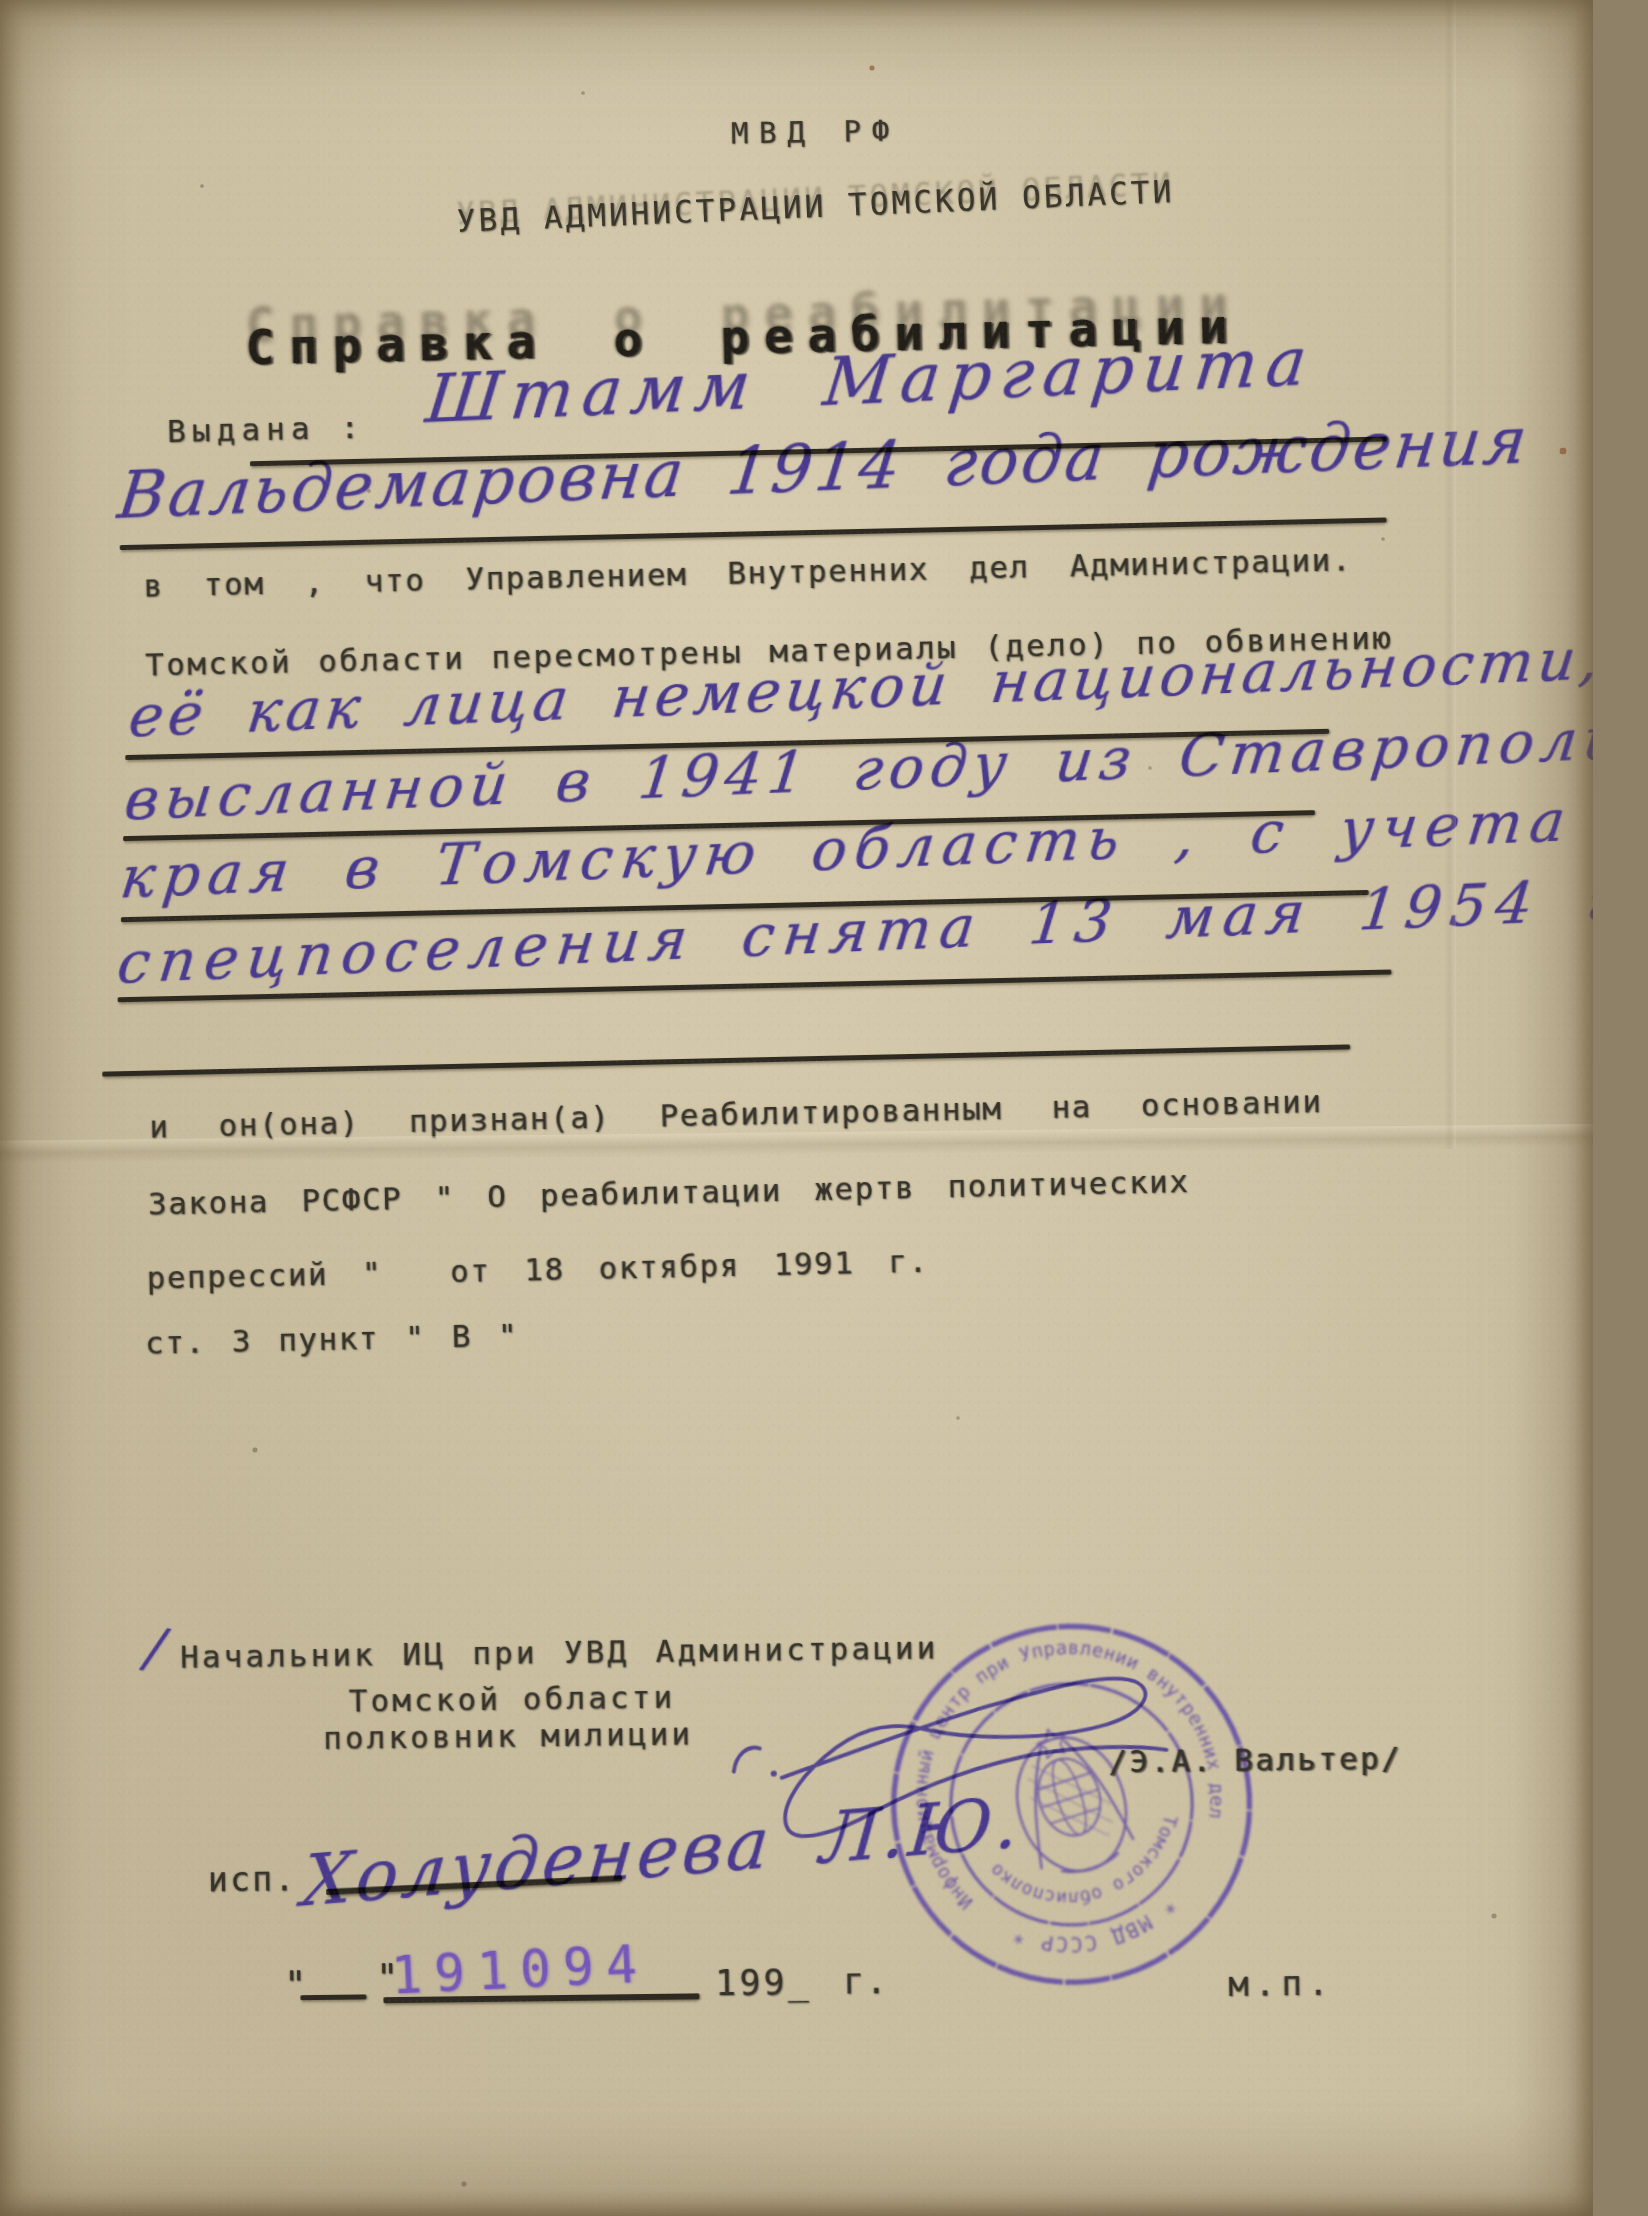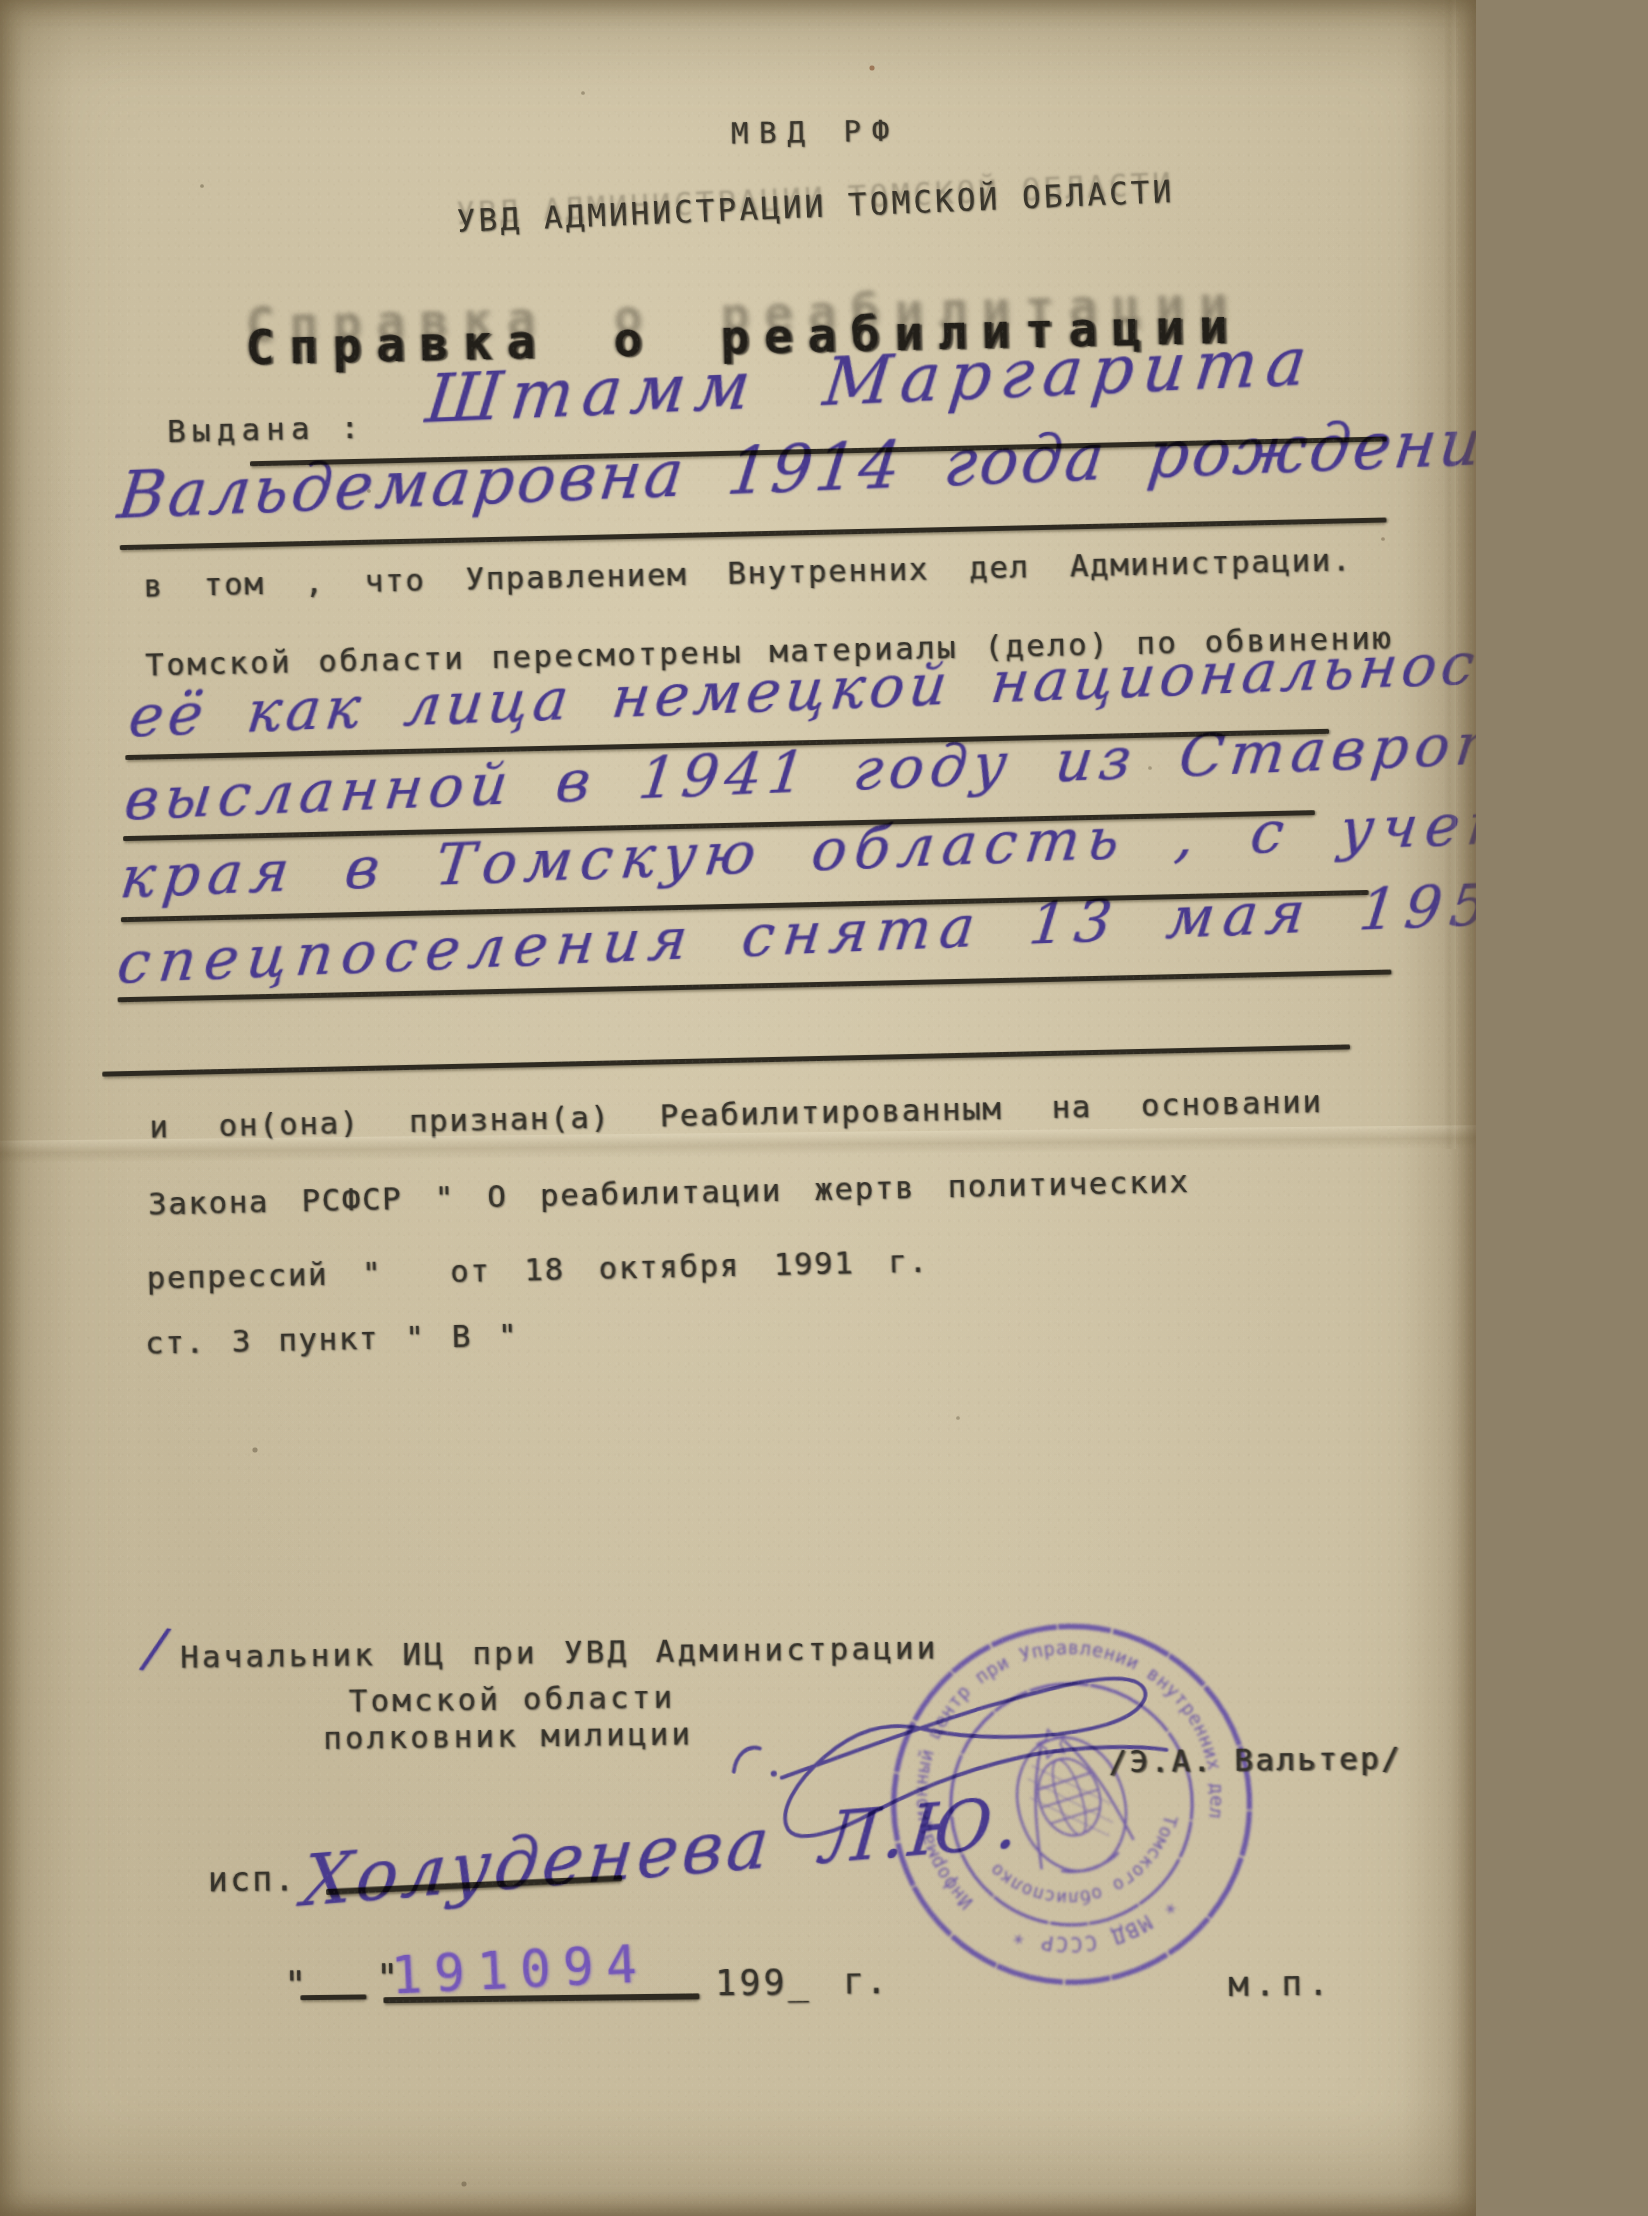--- a/index.html
+++ b/index.html
@@ -1,17 +1,17 @@
 <!DOCTYPE html>
 <html lang="ru" style="font-size:12.3px"><head>
 <meta charset="utf-8">
 <style>
   html,body{margin:0;padding:0;background:#8e8168;}
   #page{
-    position:relative;width:1476px;height:2216px;overflow:hidden;
+    position:relative;width:1593px;height:2216px;overflow:hidden;
     background-color:#c9bd9f;
     background-image:
       radial-gradient(ellipse at 48% 28%, rgba(226,216,188,.55), rgba(226,216,188,0) 62%),
       radial-gradient(ellipse at 72% 72%, rgba(212,201,172,.40), rgba(212,201,172,0) 66%),
       radial-gradient(ellipse at 12% 88%, rgba(176,162,130,.30), rgba(176,162,130,0) 55%),
       linear-gradient(90deg, rgba(148,132,100,.28), rgba(148,132,100,0) 5%, rgba(148,132,100,0) 95%, rgba(126,108,78,.32)),
       linear-gradient(0deg, rgba(138,120,86,.30), rgba(138,120,86,0) 5%, rgba(138,120,86,0) 96%, rgba(158,144,110,.26));
     font-family:"DejaVu Sans Mono","Liberation Mono",monospace;
   }
   

